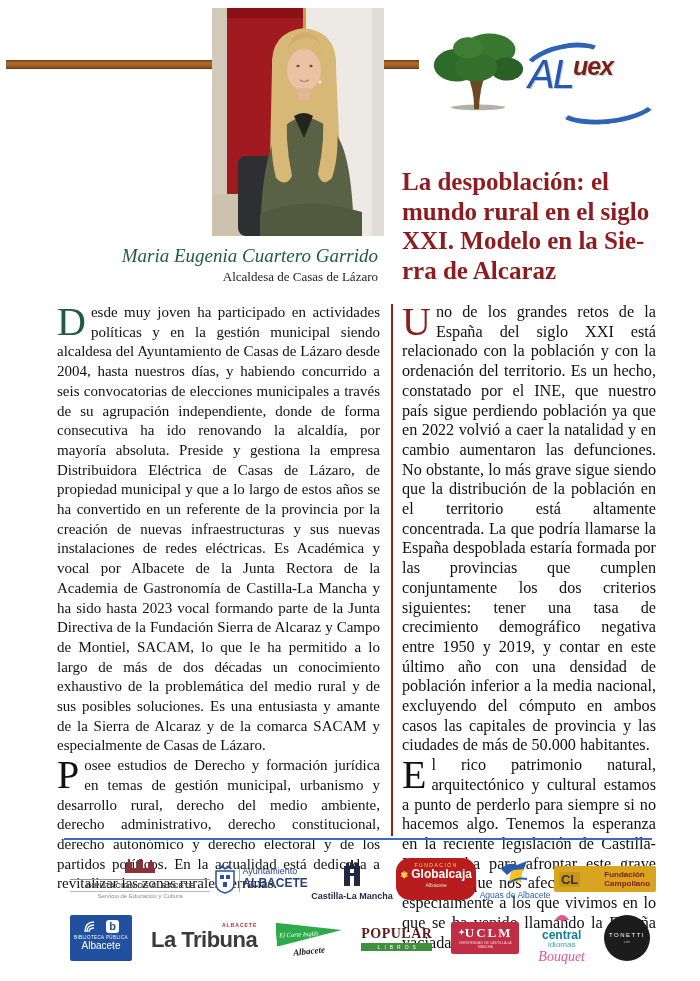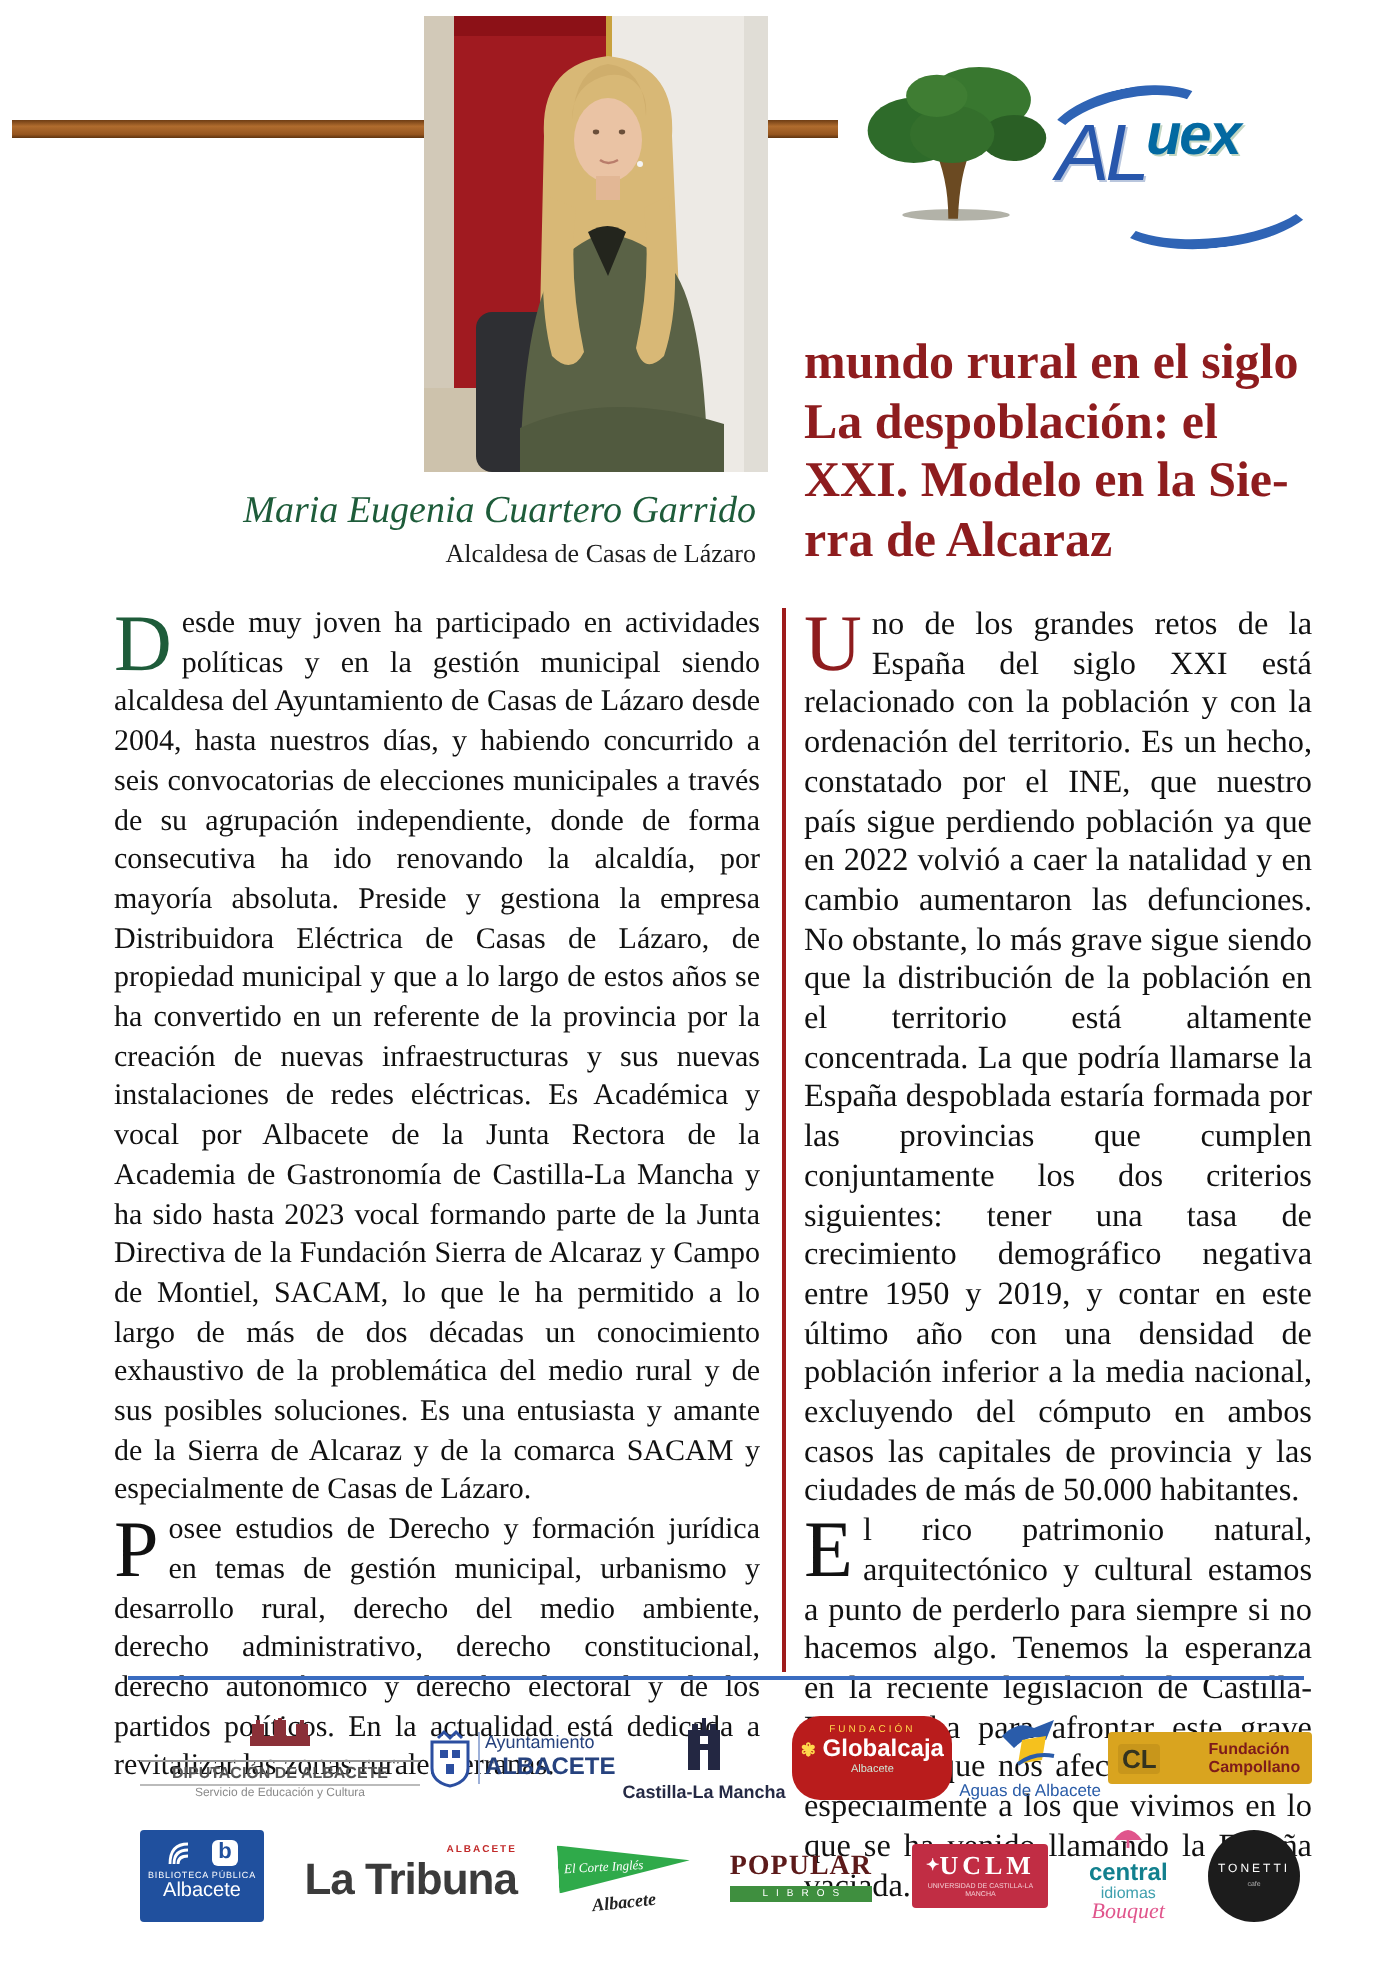--- a/index.html
+++ b/index.html
@@ -17,21 +17,21 @@
   .photo { position:absolute; left:212px; top:8px; width:172px; height:228px; z-index:2; }
   
   .brand-tree { position:absolute; left:430px; top:26px; }
   .brand-word { position:absolute; left:528px; top:52px; width:136px; height:66px; }
   .brand-word .al {
     font-family:"Liberation Sans", sans-serif; font-style:italic; font-weight:normal;
     font-size:40px; color:#2857ac; text-shadow:1px 1px 0 #b9c6dd; letter-spacing:-2px;
   }
   .brand-word .uex {
     font-family:"Liberation Sans", sans-serif; font-style:italic; font-weight:bold;
-    font-size:29px; color:#0369a1; text-shadow:1px 1px 0 #c2d6c2; vertical-align:13px; letter-spacing:-1px;
+    font-size:25px; color:#7f1d1d; text-shadow:1px 1px 0 #c2d6c2; vertical-align:13px; letter-spacing:-1px;
   }
   .arc-top {
     position:absolute; left:-6px; top:-8px; width:76px; height:32px;
     border:5px solid transparent; border-top:5px solid #2f64b5; border-radius:50%;
     transform:rotate(-12deg);
   }
   .arc-bottom {
     position:absolute; left:26px; top:28px; width:96px; height:34px;
     border:5px solid transparent; border-bottom:5px solid #2f64b5; border-radius:50%;
     transform:rotate(-6deg);
@@ -120,21 +120,21 @@
 
   .logo-uclm { width:68px; height:32px; background:#C12D44; color:#fff; text-align:center;
                padding-top:4px; box-sizing:border-box; border-radius:2px; }
   .uclm-l1 { font-size:13px; font-weight:bold; letter-spacing:2px; line-height:13px; }
   .uclm-gem { font-size:8px; vertical-align:2px; letter-spacing:0; }
   .uclm-l2 { font-size:3.5px; color:#f3cdd3; margin-top:2px; font-family:"Liberation Sans", sans-serif; }
 
   .logo-central { text-align:center; font-family:"Liberation Sans", sans-serif; line-height:1.05; }
   .cen-l1 { font-size:12px; font-weight:bold; color:#12808E; }
   .cen-l2 { font-size:8px; color:#3FA0AE; }
-  .cen-l3 { font-size:11px; font-style:italic; color:#E0558C; font-family:"Liberation Serif", serif; }
+  .cen-l3 { font-size:14px; font-style:italic; color:#E0558C; font-family:"Liberation Serif", serif; }
 
   .logo-tonetti { width:46px; height:46px; border-radius:50%; background:#1C1C1C; color:#fff;
                   display:flex; flex-direction:column; align-items:center; justify-content:center;
                   font-family:"Liberation Sans", sans-serif; }
   .ton-l1 { font-size:6px; letter-spacing:1.5px; }
   .ton-l2 { font-size:3.5px; color:#aaa; margin-top:2px; }
 </style>
 </head>
 <body>
 
@@ -181,22 +181,22 @@
       <ellipse cx="40" cy="22" rx="16" ry="11" fill="#3f7d33"></ellipse>
     </svg>
   </div>
   <div class="brand-word">
     <div class="arc-top"></div>
     <div class="arc-bottom"></div>
     <span class="al">AL</span><span class="uex">uex</span>
   </div>
 
   <div class="title">
+    <div>La despoblación: el</div>
     <div>mundo rural en el siglo</div>
-    <div>La despoblación: el</div>
     <div>XXI. Modelo en la Sie-</div>
     <div>rra de Alcaraz</div>
   </div>
 
   <div class="byline">
     <div class="author">Maria Eugenia Cuartero Garrido</div>
     <div class="role">Alcaldesa de Casas de Lázaro</div>
   </div>
 
   <div class="col col1">

